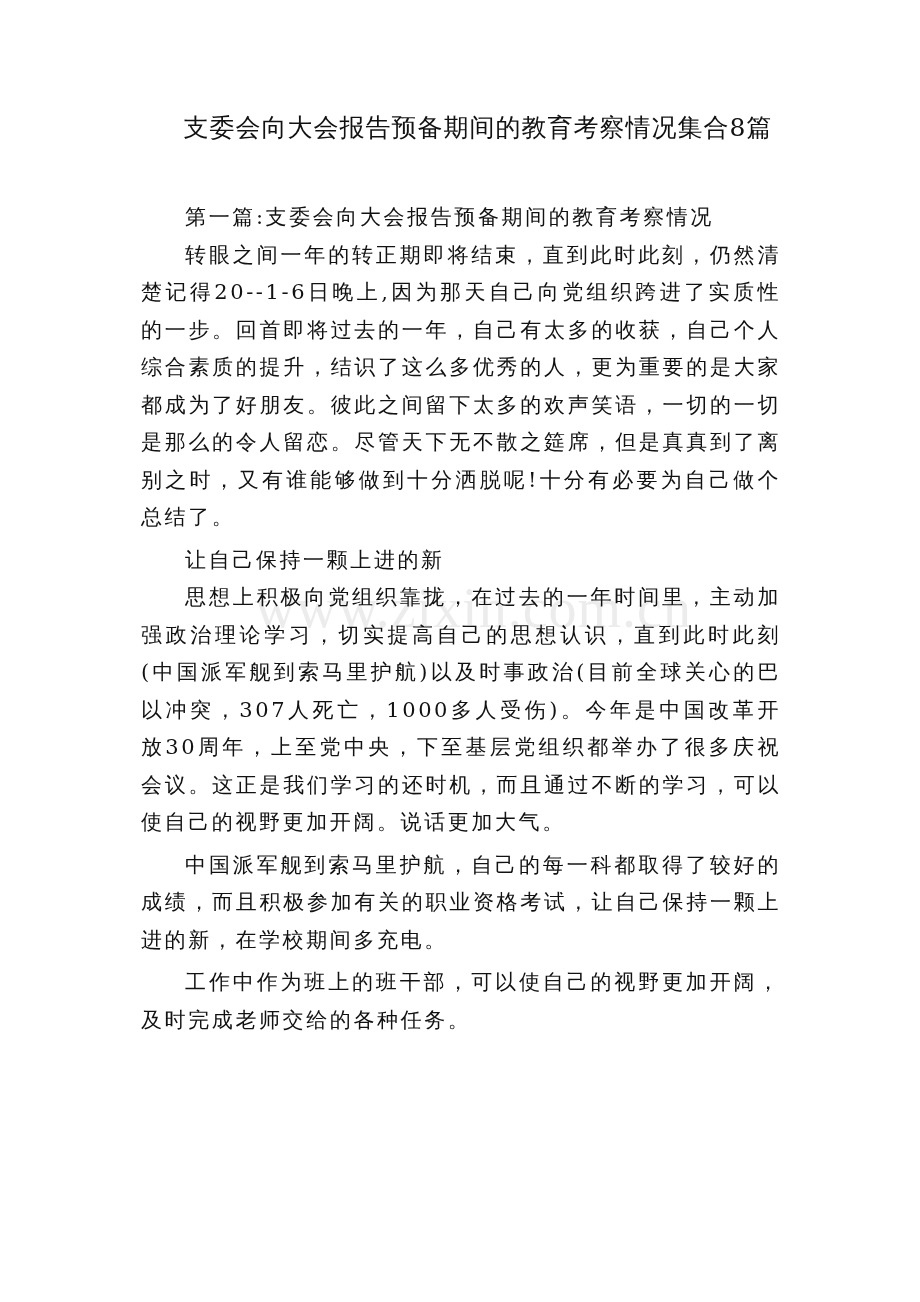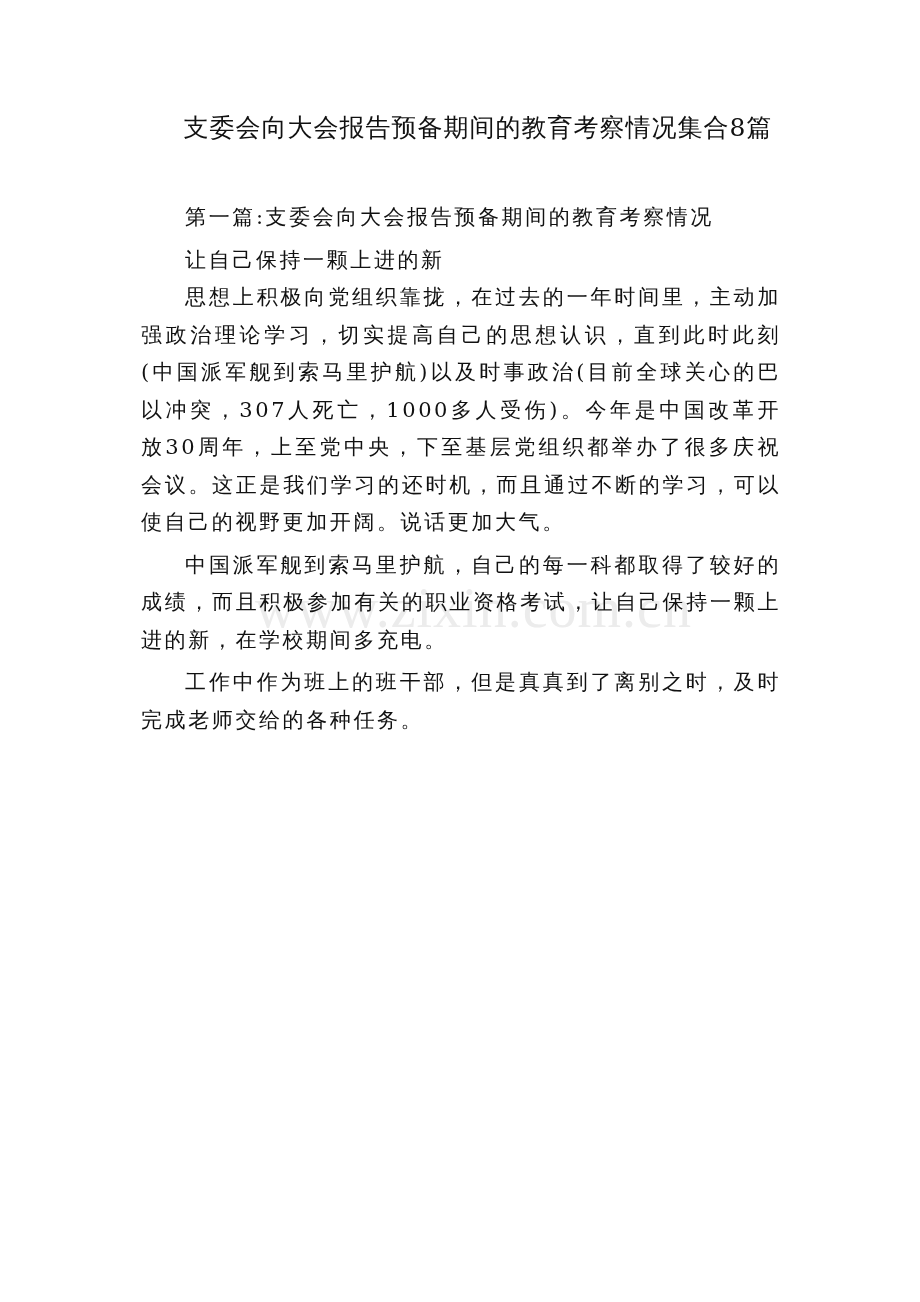--- a/index.html
+++ b/index.html
@@ -77,18 +77,19 @@
 </head>
 <body>
 
 <div class="page">
   <div class="watermark">www.zixin.com.cn</div>
 
   <div class="title">支委会向大会报告预备期间的教育考察情况集合8篇</div>
 
   <div class="body-text">
     <p class="heading">第一篇:支委会向大会报告预备期间的教育考察情况</p>
+    <p>转眼之间一年的转正期即将结束，直到此时此刻，仍然清楚记得20--1-6日晚上,因为那天自己向党组织跨进了实质性的一步。回首即将过去的一年，自己有太多的收获，自己个人综合素质的提升，结识了这么多优秀的人，更为重要的是大家都成为了好朋友。彼此之间留下太多的欢声笑语，一切的一切是那么的令人留恋。尽管天下无不散之筵席，但是真真到了离别之时，又有谁能够做到十分洒脱呢!十分有必要为自己做个总结了。</p>
     <p class="gap">让自己保持一颗上进的新</p>
     <p>思想上积极向党组织靠拢，在过去的一年时间里，主动加强政治理论学习，切实提高自己的思想认识，直到此时此刻(中国派军舰到索马里护航)以及时事政治(目前全球关心的巴以冲突，307人死亡，1000多人受伤)。今年是中国改革开放30周年，上至党中央，下至基层党组织都举办了很多庆祝会议。这正是我们学习的还时机，而且通过不断的学习，可以使自己的视野更加开阔。说话更加大气。</p>
     <p class="gap">中国派军舰到索马里护航，自己的每一科都取得了较好的成绩，而且积极参加有关的职业资格考试，让自己保持一颗上进的新，在学校期间多充电。</p>
-    <p class="gap">工作中作为班上的班干部，但是真真到了离别之时，及时完成老师交给的各种任务。</p>
+    <p class="gap">工作中作为班上的班干部，可以使自己的视野更加开阔，及时完成老师交给的各种任务。</p>
   </div>
 </div>
 
 </body></html>

